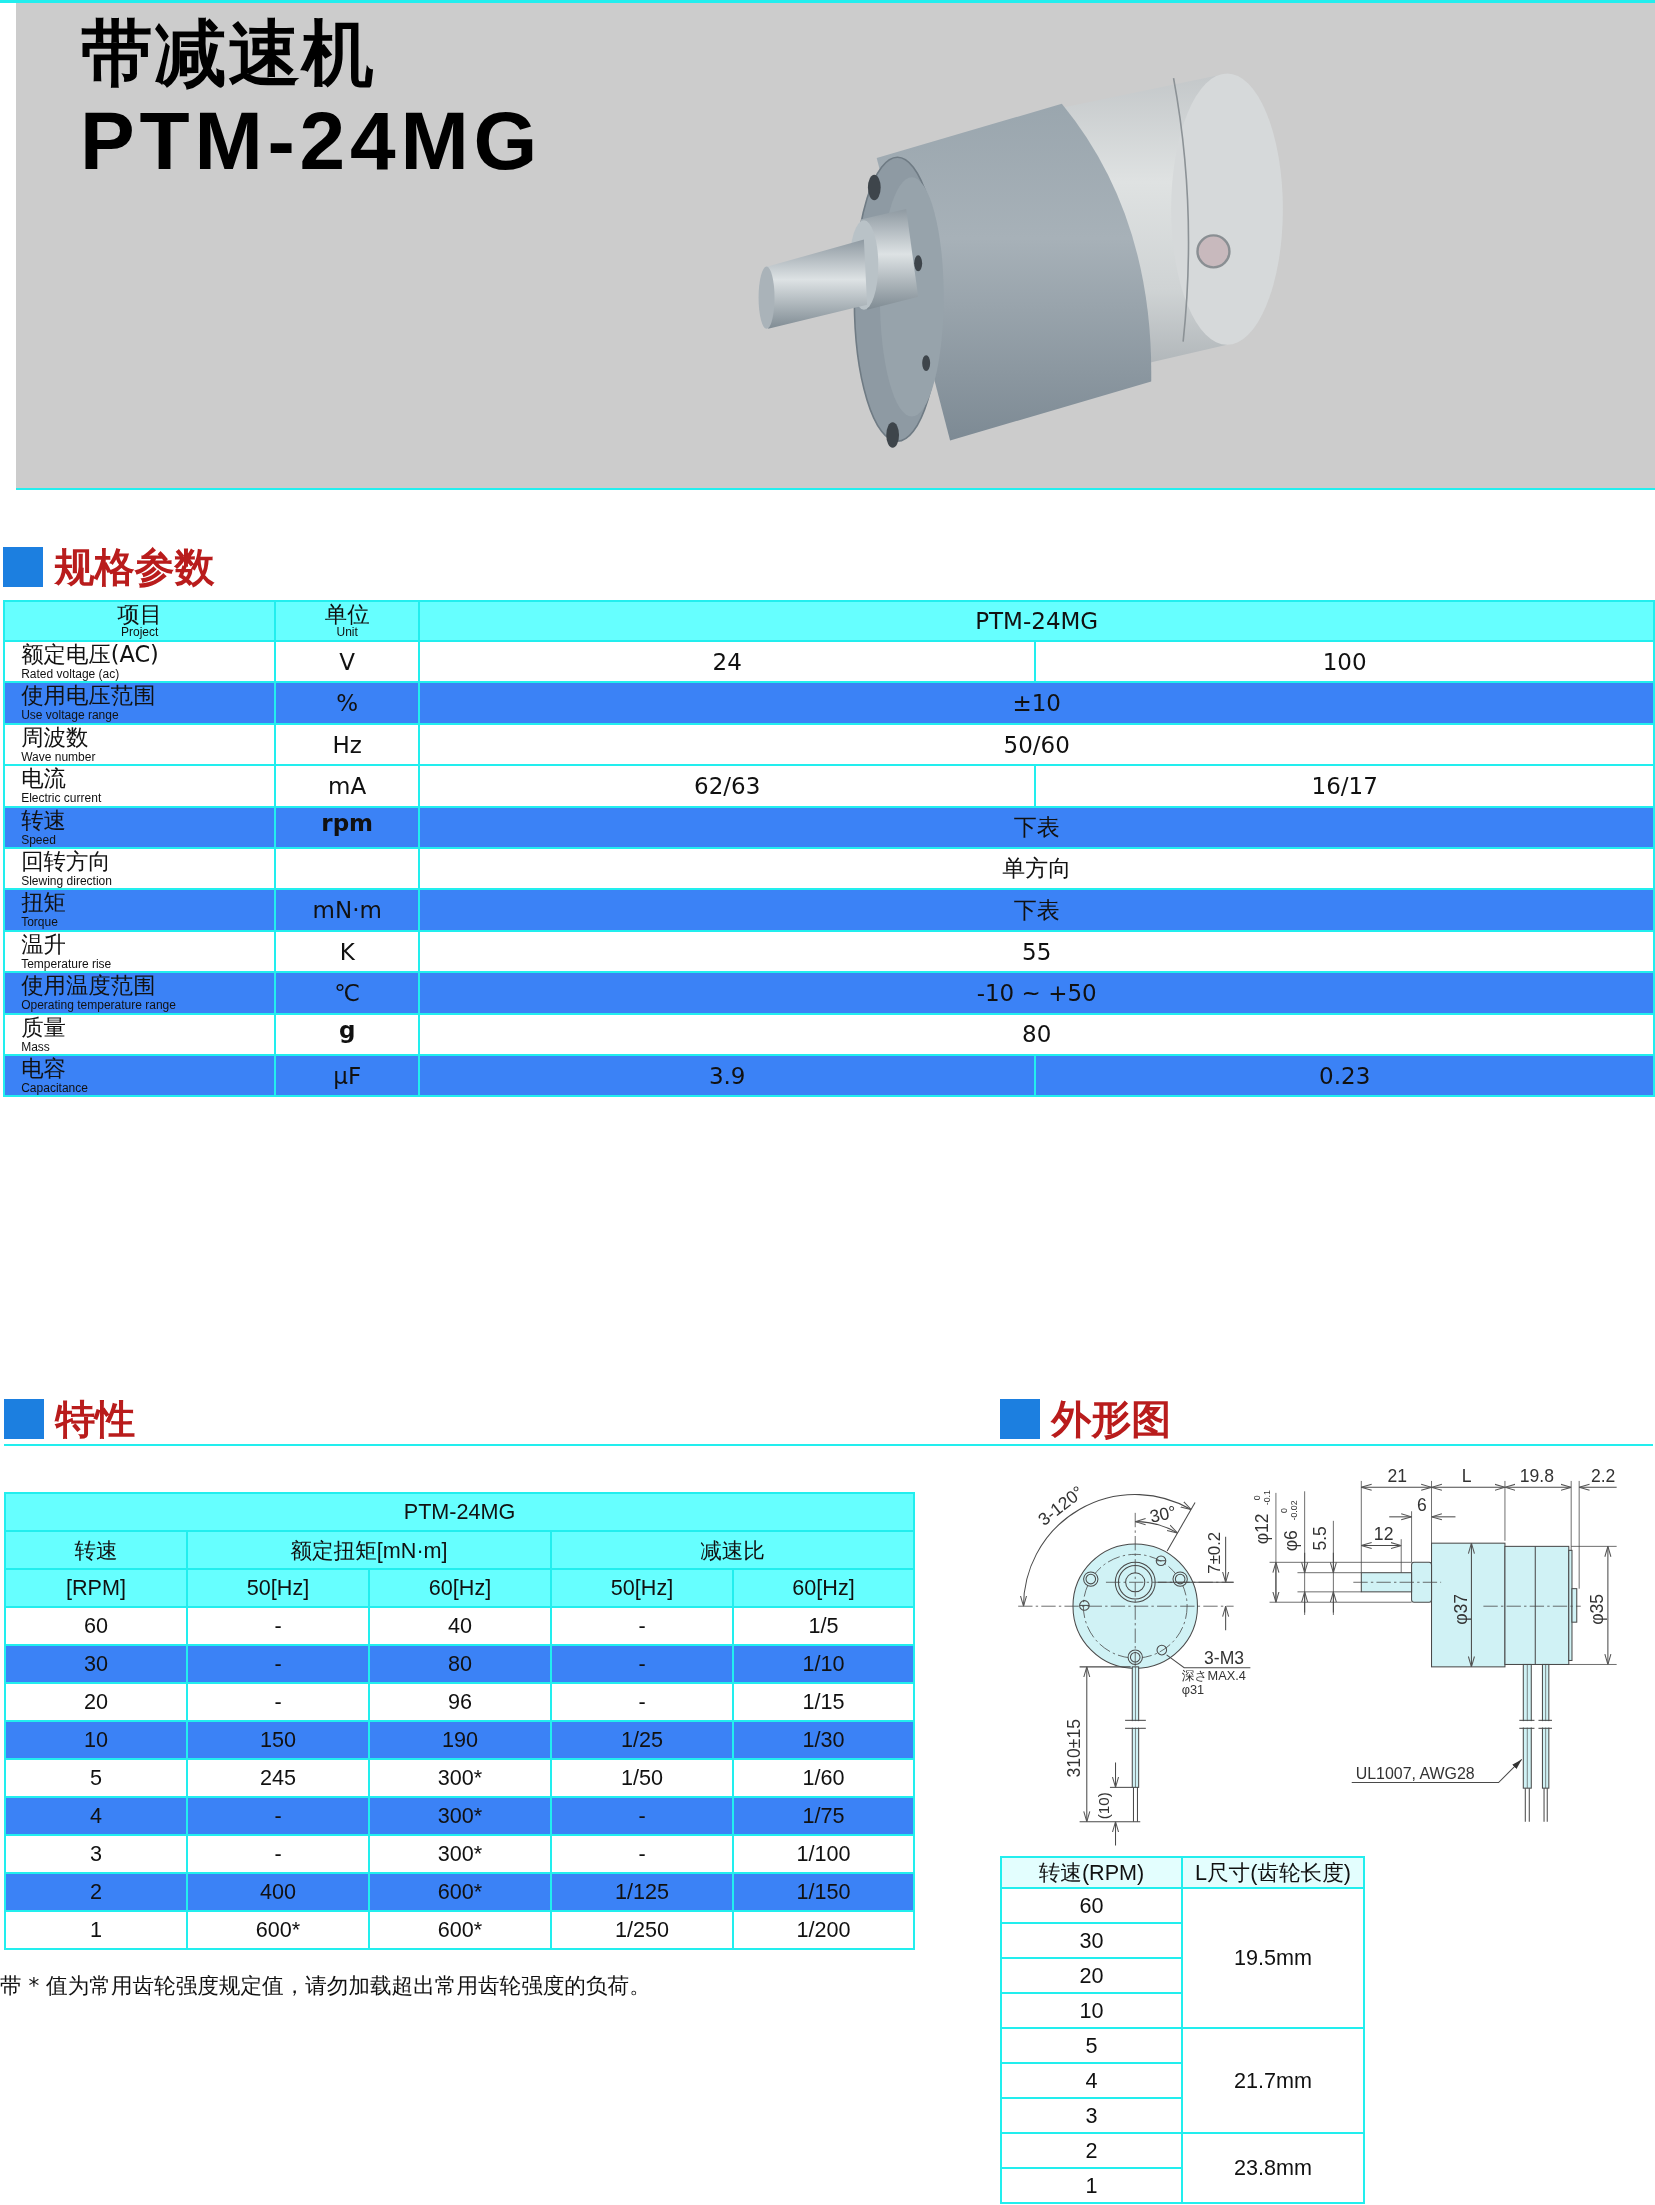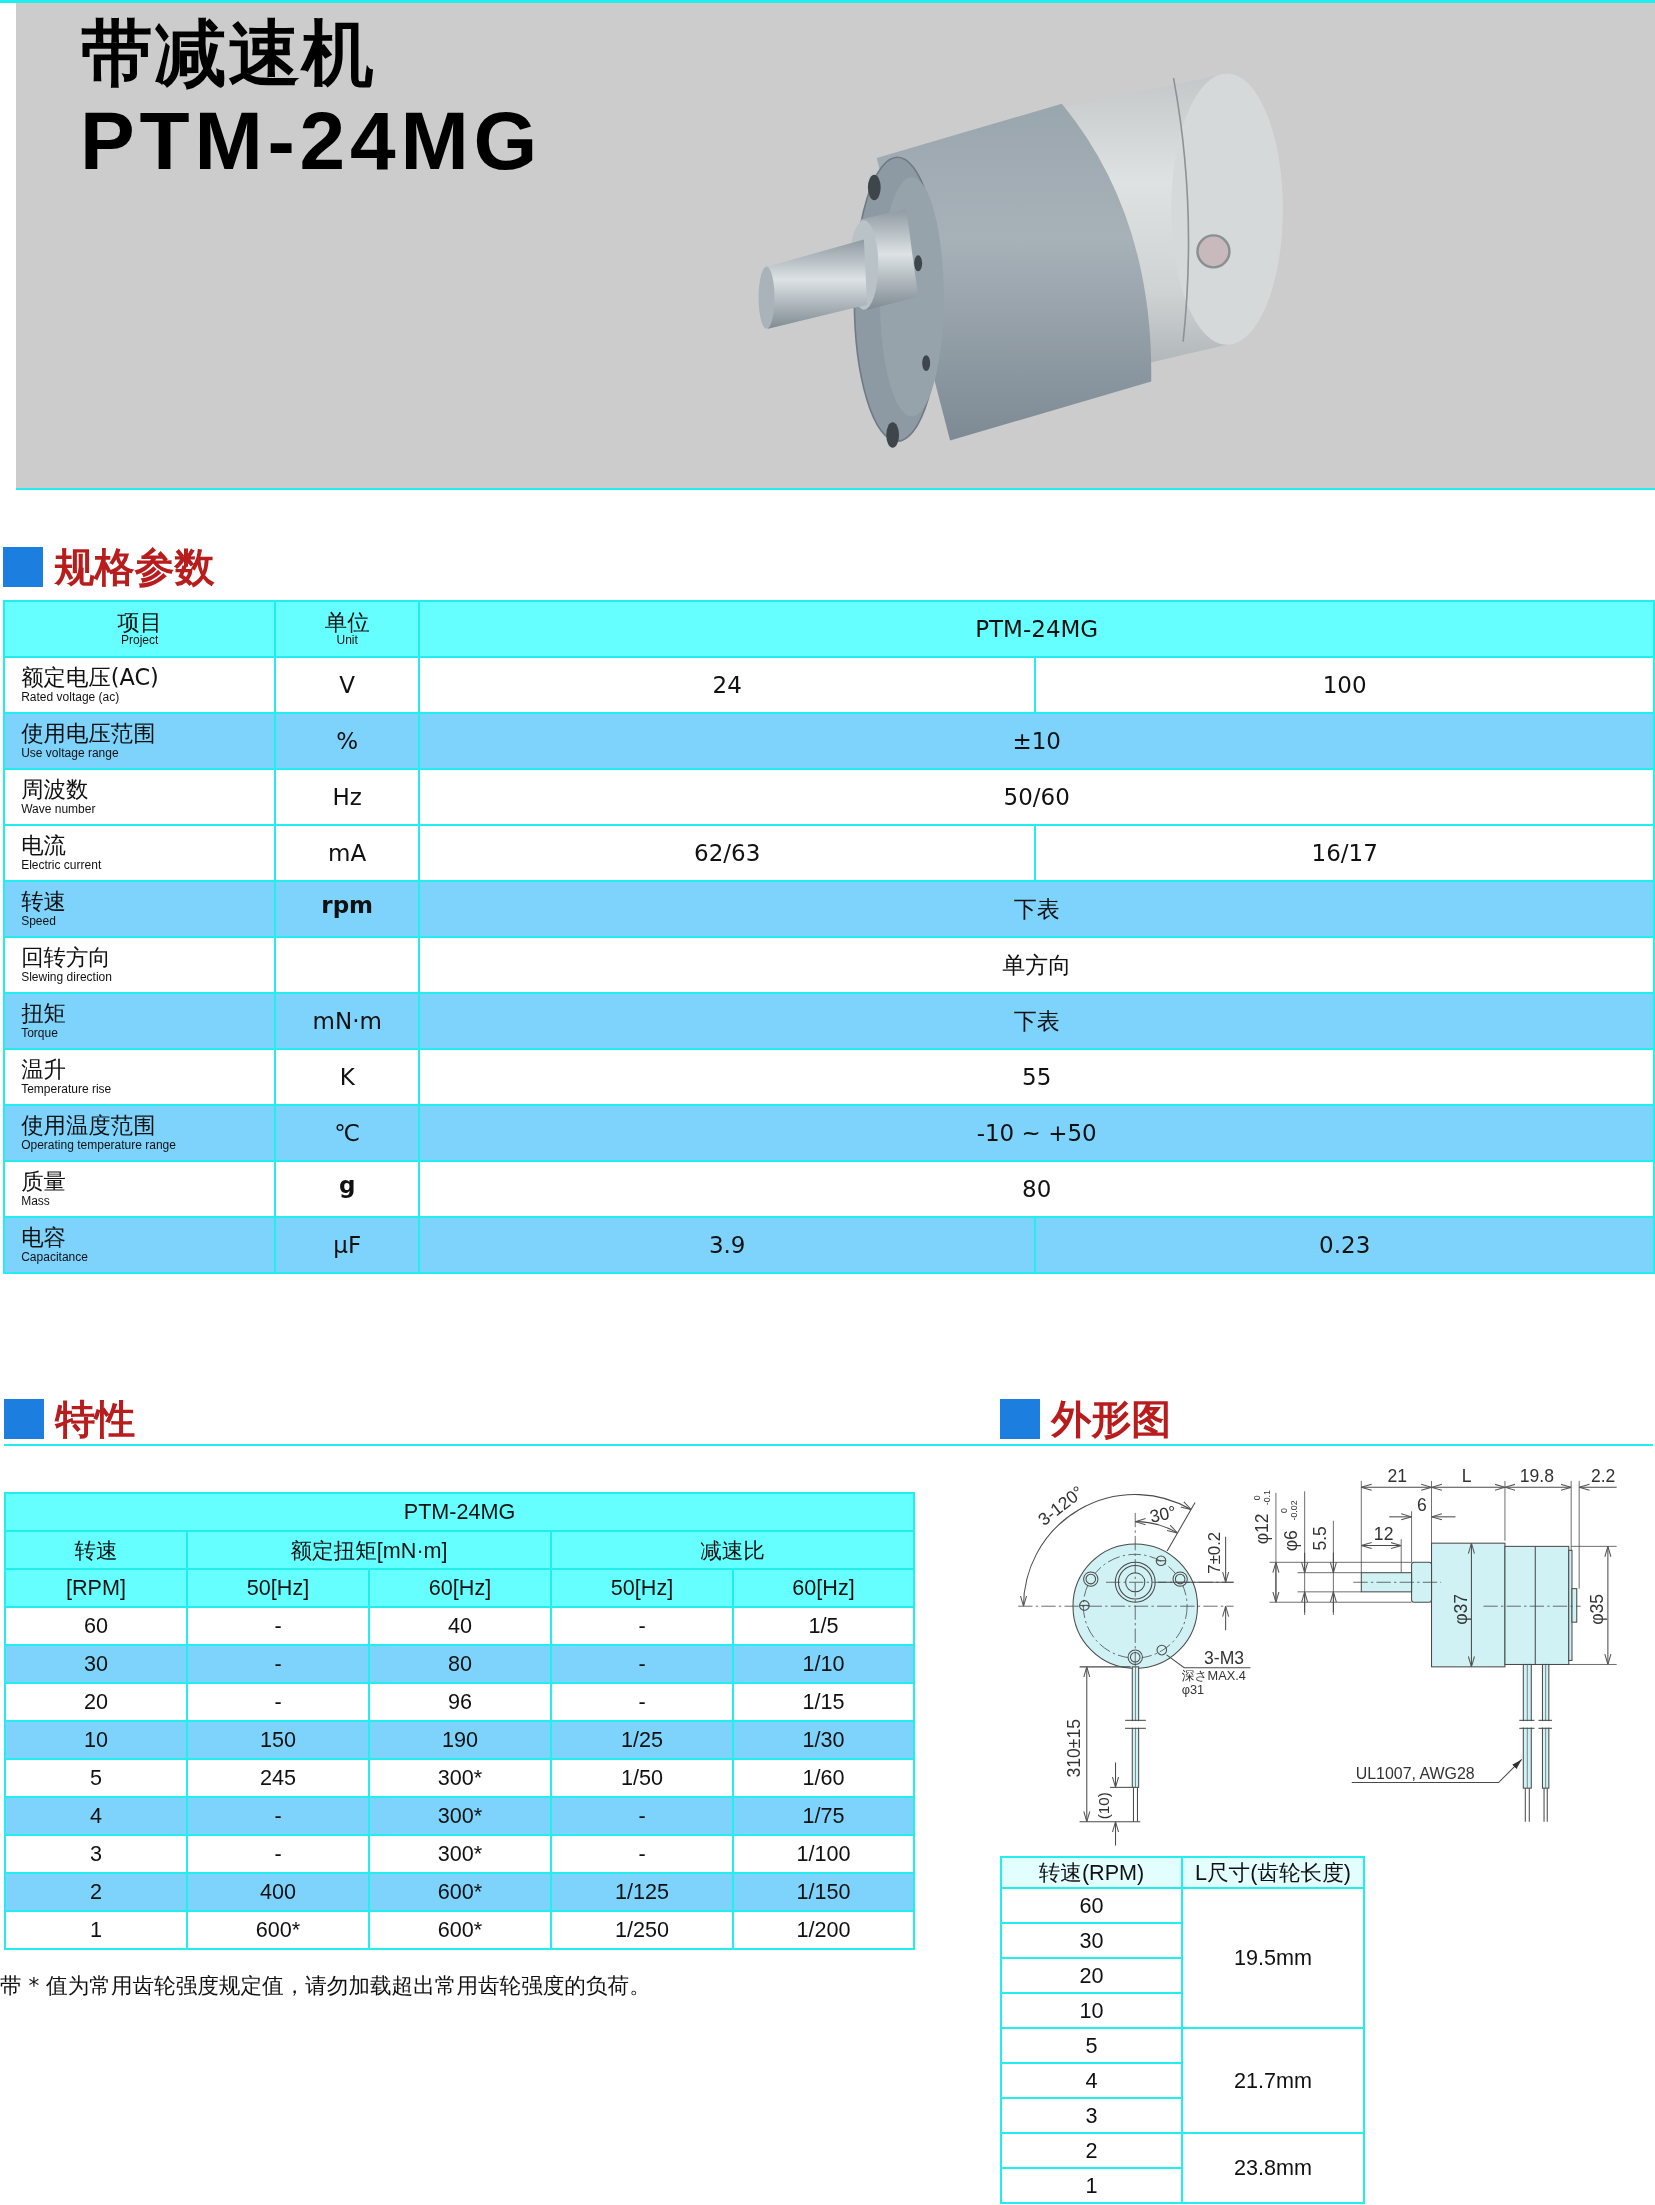--- a/index.html
+++ b/index.html
@@ -12,24 +12,24 @@
   .motor{position:absolute;left:0;top:0;width:1656px;height:490px;}
 
   .sec-head{position:absolute;height:42px;display:flex;align-items:center;}
   .sec-head .sq{width:40px;height:40px;background:#1C7FE0;margin-right:11.2px;flex:none;}
   .sec-head .txt{font-size:40px;font-weight:bold;color:#b91c1c;line-height:42px;white-space:nowrap;}
   .rule{position:absolute;left:4px;top:1444px;width:1649px;height:2.4px;background:#22EEEE;}
 
   table{border-collapse:collapse;table-layout:fixed;position:absolute;}
   td{border:2.4px solid #22EEEE;padding:0;text-align:center;vertical-align:middle;}
   .hdr td{background:#66FFFF;}
-  tr.light td{background:#7dd3fc;}
+  tr.light td{background:#3b82f6;}
 
   .spec{left:3.2px;top:600px;width:1650px;}
-  .spec tr{height:56px;margin-top:13px;}
+  .spec tr{height:40px;margin-top:13px;}
   .spec td{font-size:23px;}
   .spec td.lbl{text-align:left;padding-left:16px;}
   .spec .cn{display:block;font-size:22.4px;line-height:25px;}
   .spec .en{display:block;font-size:12px;line-height:14.4px;font-family:"Liberation Sans",sans-serif;}
   .spec .hcn{display:block;font-size:22.4px;line-height:24px;}
   .spec .hen{display:block;font-size:12px;line-height:13.6px;font-family:"Liberation Sans",sans-serif;}
   .spec td.up{padding-bottom:8px;font-weight:bold;}
 
   .chars{left:4px;top:1492px;width:909px;}
   .chars tr{height:38px;}

